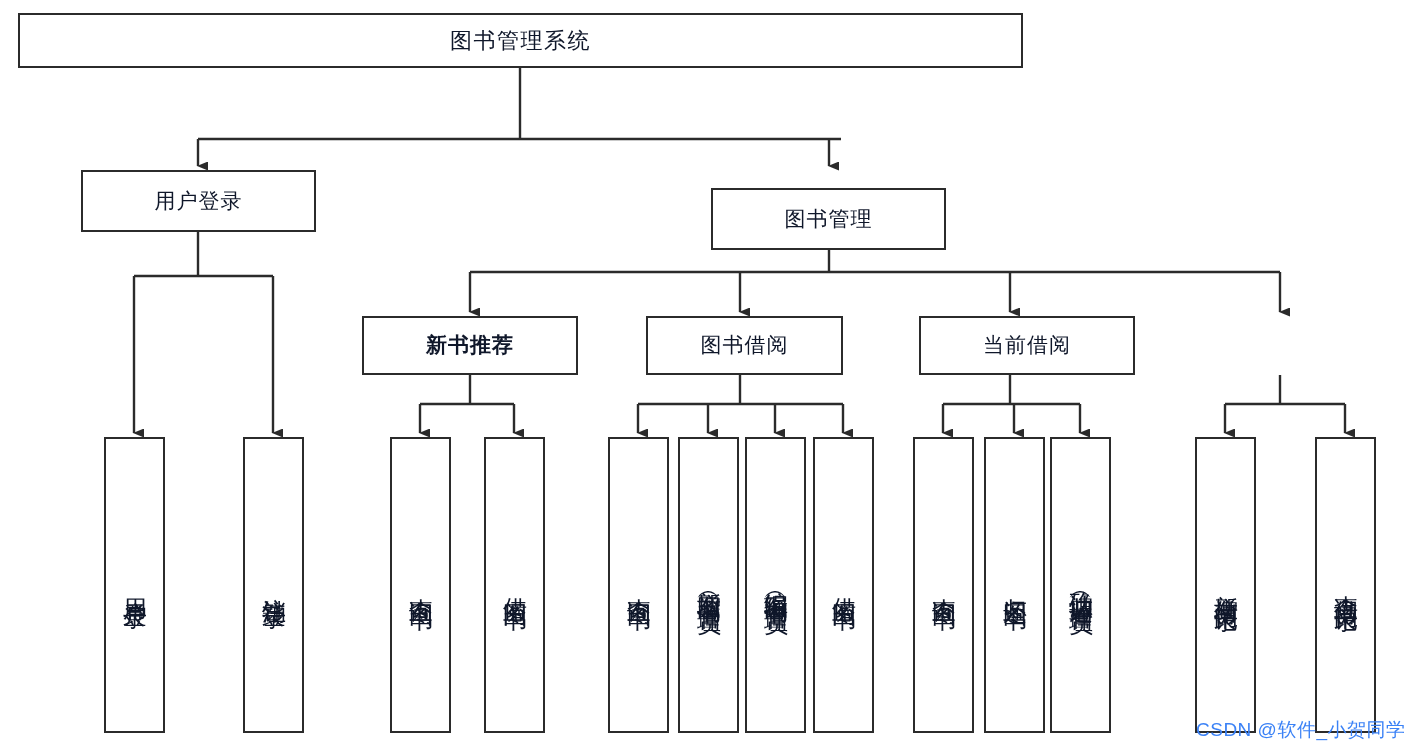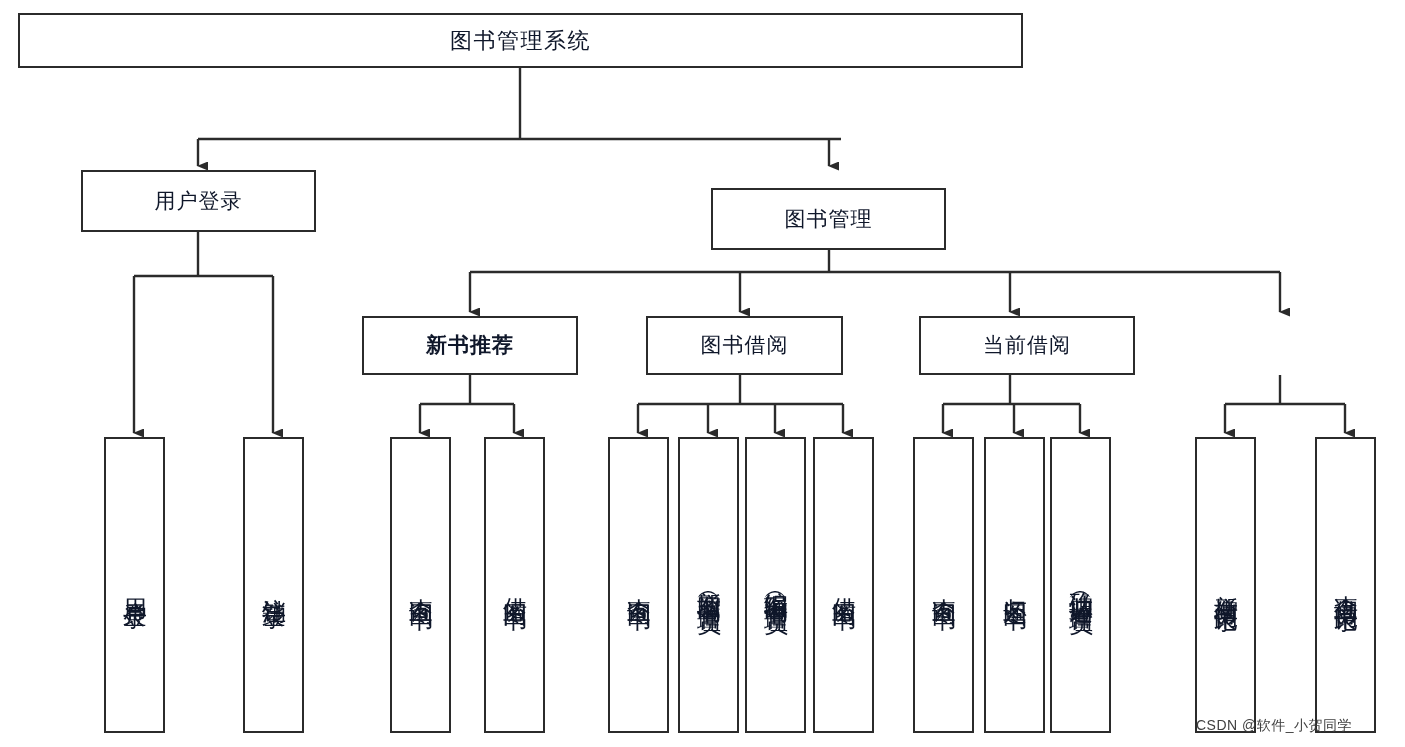--- a/index.html
+++ b/index.html
@@ -51,22 +51,22 @@
   .node-v .node-label {
     writing-mode: vertical-rl;
     text-orientation: upright;
     font-size: 24px;
     line-height: 1.12;
     letter-spacing: 3px;
     white-space: nowrap;
   }
   .watermark {
     position: absolute;
-    font-size: 14px;
-    color: #404040;
+    font-size: 19px;
+    color: #3b82f6;
     white-space: nowrap;
     letter-spacing: 0.5px;
   }
 </style>
 </head>
 <body>
 
 <div id="diagram-root">
 
   <svg id="edges-layer" viewBox="0 0 1405 747" width="1405" height="747" xmlns="http://www.w3.org/2000/svg">

